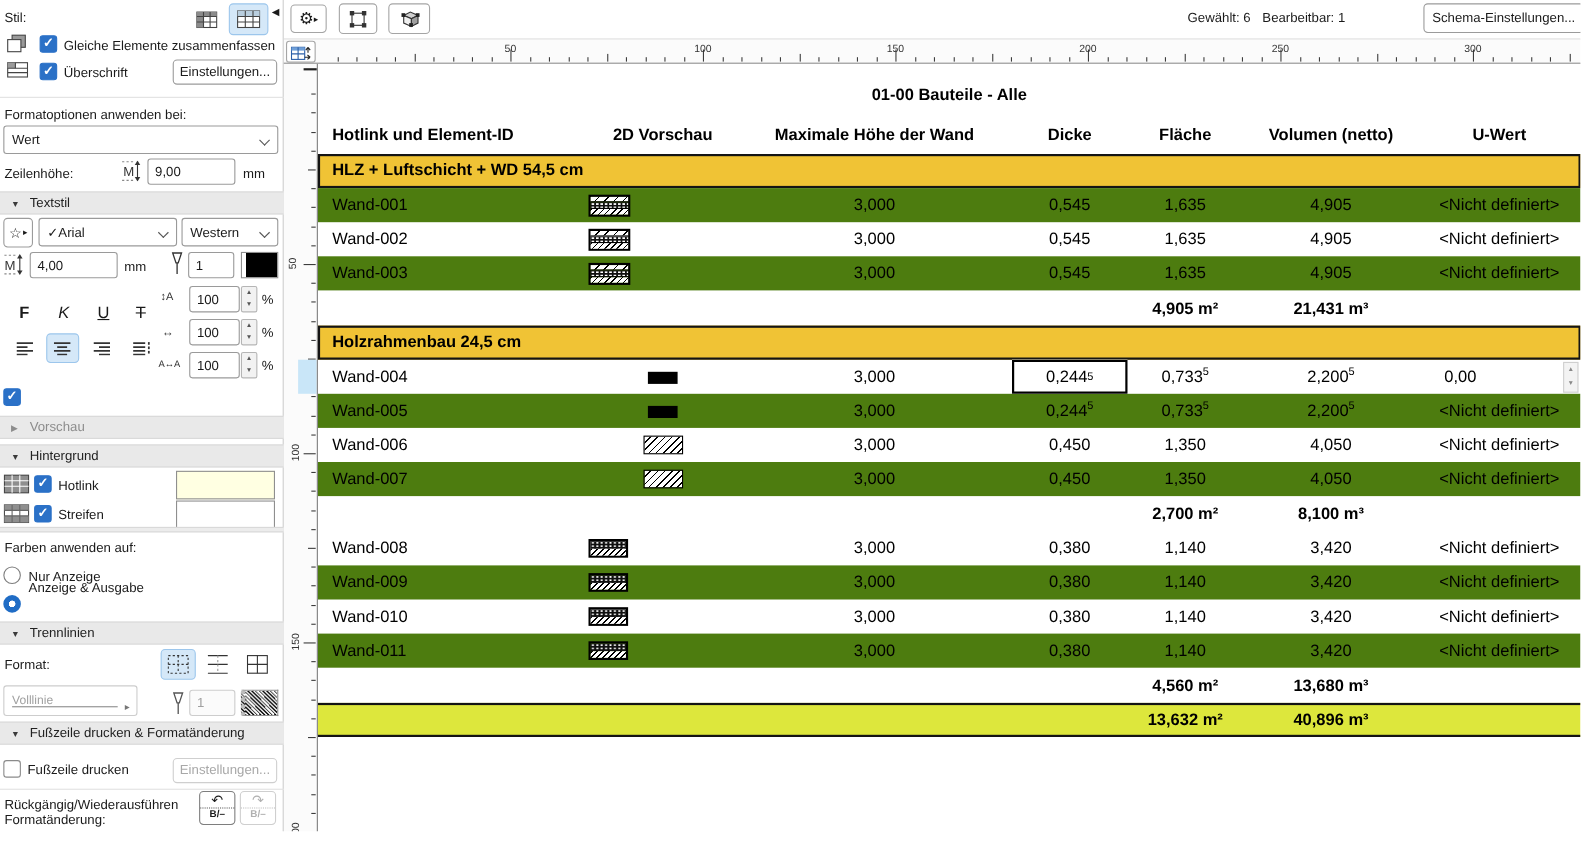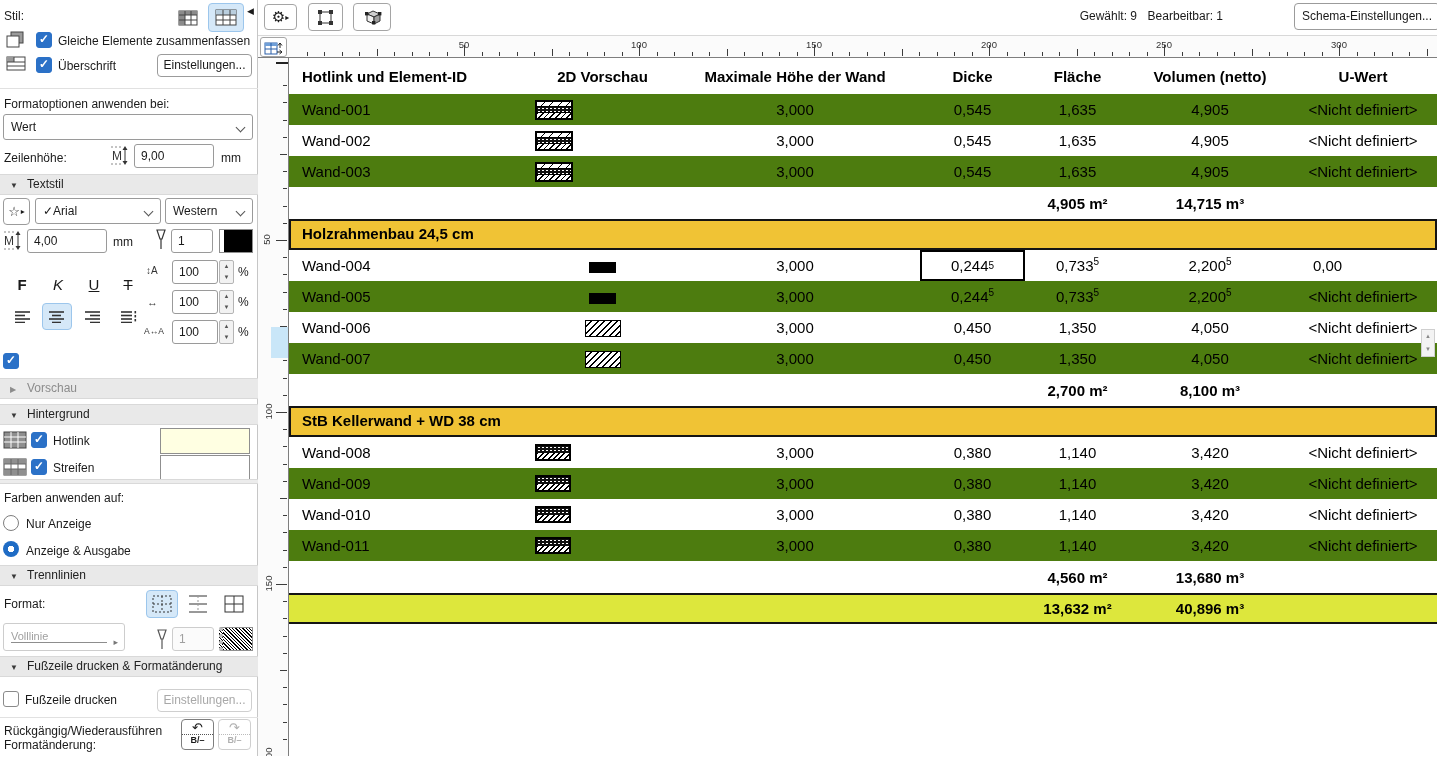--- a/index.html
+++ b/index.html
@@ -315,21 +315,21 @@
     <span class="cb" style="left:31px;top:459px"></span>
     <div class="lbl" style="left:53px;top:461px">Streifen</div>
     <div class="swatch" style="left:160px;top:455px;width:90px;height:26px;background:#ffffff"></div>
 
     <div class="sliver" style="top:479px"></div>
 
     <div class="lbl" style="left:4px;top:491px">Farben anwenden auf:</div>
     <span class="radio" style="left:3px;top:515px"></span>
     <div class="lbl" style="left:26px;top:517px">Nur Anzeige</div>
     <span class="radio on" style="left:3px;top:541px"></span>
-    <div class="lbl" style="left:26px;top:544px">Anzeige &amp; Ausgabe</div>
+    <div class="lbl" style="left:26px;top:527px">Anzeige &amp; Ausgabe</div>
 
     <div class="sec" style="top:565px"><span class="arr">▼</span><span>Trennlinien</span></div>
 
     <div class="lbl" style="left:4px;top:597px">Format:</div>
     <div class="tgl on" style="left:146px;top:590px;width:32px;height:28px">
         <svg width="20" height="18">
           <g stroke="#333" stroke-dasharray="2 2">
             <rect x="1" y="1" width="18" height="16" fill="none"></rect>
             <line x1="10" y1="1" x2="10" y2="17"></line>
             <line x1="1" y1="9" x2="19" y2="9"></line>
@@ -415,21 +415,21 @@
           <path d="M6 6 l6 -3 l7 3 l-6 3 z" fill="#cfcfcf" stroke="#333"></path>
           <path d="M6 6 v7 l7 3 v-7 z" fill="#efefef" stroke="#333"></path>
           <path d="M19 6 v7 l-6 3 v-7 z" fill="#9f9f9f" stroke="#333"></path>
           <g fill="#222">
             <rect x="4" y="4" width="3.4" height="3.4"></rect>
             <rect x="17" y="4" width="3.4" height="3.4"></rect>
             <rect x="11" y="13" width="3.4" height="3.4"></rect>
           </g>
         </svg>
     </div>
-    <div class="status" style="right:300px">Gewählt: 9</div>
+    <div class="status" style="right:300px">Gewählt: 6</div>
     <div class="status" style="right:214px">Bearbeitbar: 1</div>
     <div class="btn" style="left:1036px;top:3px;width:146px;height:27px;line-height:25px">Schema-Einstellungen...</div>
   </div>
 
   <div class="hr">
       <i class="tick h" style="left: 48.5px;"></i>
       <i class="tick h" style="left: 66px;"></i>
       <i class="tick h" style="left: 83.5px;"></i>
       <i class="tick h" style="left: 101px;"></i>
       <i class="tick h mid" style="left: 118.5px;"></i>
@@ -555,31 +555,33 @@
         <line x1="7" y1="3" x2="7" y2="14" stroke="#2b5fa8"></line>
         <path d="M16 8 v-5 m0 0 l-2 2.5 m2 -2.5 l2 2.5" stroke="#222" fill="none"></path>
         <path d="M13 15 h5 m0 0 l-2.5 -2 m2.5 2 l-2.5 2" stroke="#222" fill="none" transform="translate(0,-3)"></path>
       </svg>
   </div>
   <div class="hsel"></div>
   <div class="vsel"></div>
   <div class="dash"></div>
 
   <div class="vp">
+    <div class="ttl">01-00 Bauteile - Alle</div>
 
     <div class="grid thead">
       <div class="c c-id">Hotlink und Element-ID</div>
       <div class="c">2D Vorschau</div>
       <div class="c">Maximale Höhe der Wand</div>
       <div class="c">Dicke</div>
       <div class="c">Fläche</div>
       <div class="c">Volumen (netto)</div>
       <div class="c">U-Wert</div>
     </div>
 
+    <div class="band">HLZ + Luftschicht + WD 54,5 cm</div>
     <div class="grid trow cream">
       <div class="c c-id">Wand-001</div>
       <div class="c">
           <span class="hz h-hlz">
             <i class="b1"></i>
             <i class="b2"></i>
             <i class="b3"></i>
           </span>
         </div>
       <div class="c">3,000</div>
@@ -617,21 +619,21 @@
       <div class="c">1,635</div>
       <div class="c">4,905</div>
       <div class="c">&lt;Nicht definiert&gt;</div>
     </div>
     <div class="grid tsub">
       <div></div>
         <div></div>
         <div></div>
         <div></div>
       <div class="c">4,905 m²</div>
-      <div class="c">14,715 m³</div>
+      <div class="c">21,431 m³</div>
       <div></div>
     </div>
 
     <div class="band">Holzrahmenbau 24,5 cm</div>
     <div class="grid trow">
       <div class="c c-id">Wand-004</div>
       <div class="c"><span class="hz h-holz"></span></div>
       <div class="c">3,000</div>
       <div class="c fc">
           <span>0,244</span>
@@ -672,21 +674,20 @@
     <div class="grid tsub">
       <div></div>
         <div></div>
         <div></div>
         <div></div>
       <div class="c">2,700 m²</div>
       <div class="c">8,100 m³</div>
       <div></div>
     </div>
 
-    <div class="band">StB Kellerwand + WD 38 cm</div>
     <div class="grid trow">
       <div class="c c-id">Wand-008</div>
       <div class="c">
           <span class="hz h-stb">
             <i class="t"></i>
             <i class="b"></i>
           </span>
         </div>
       <div class="c">3,000</div>
       <div class="c">0,380</div>

